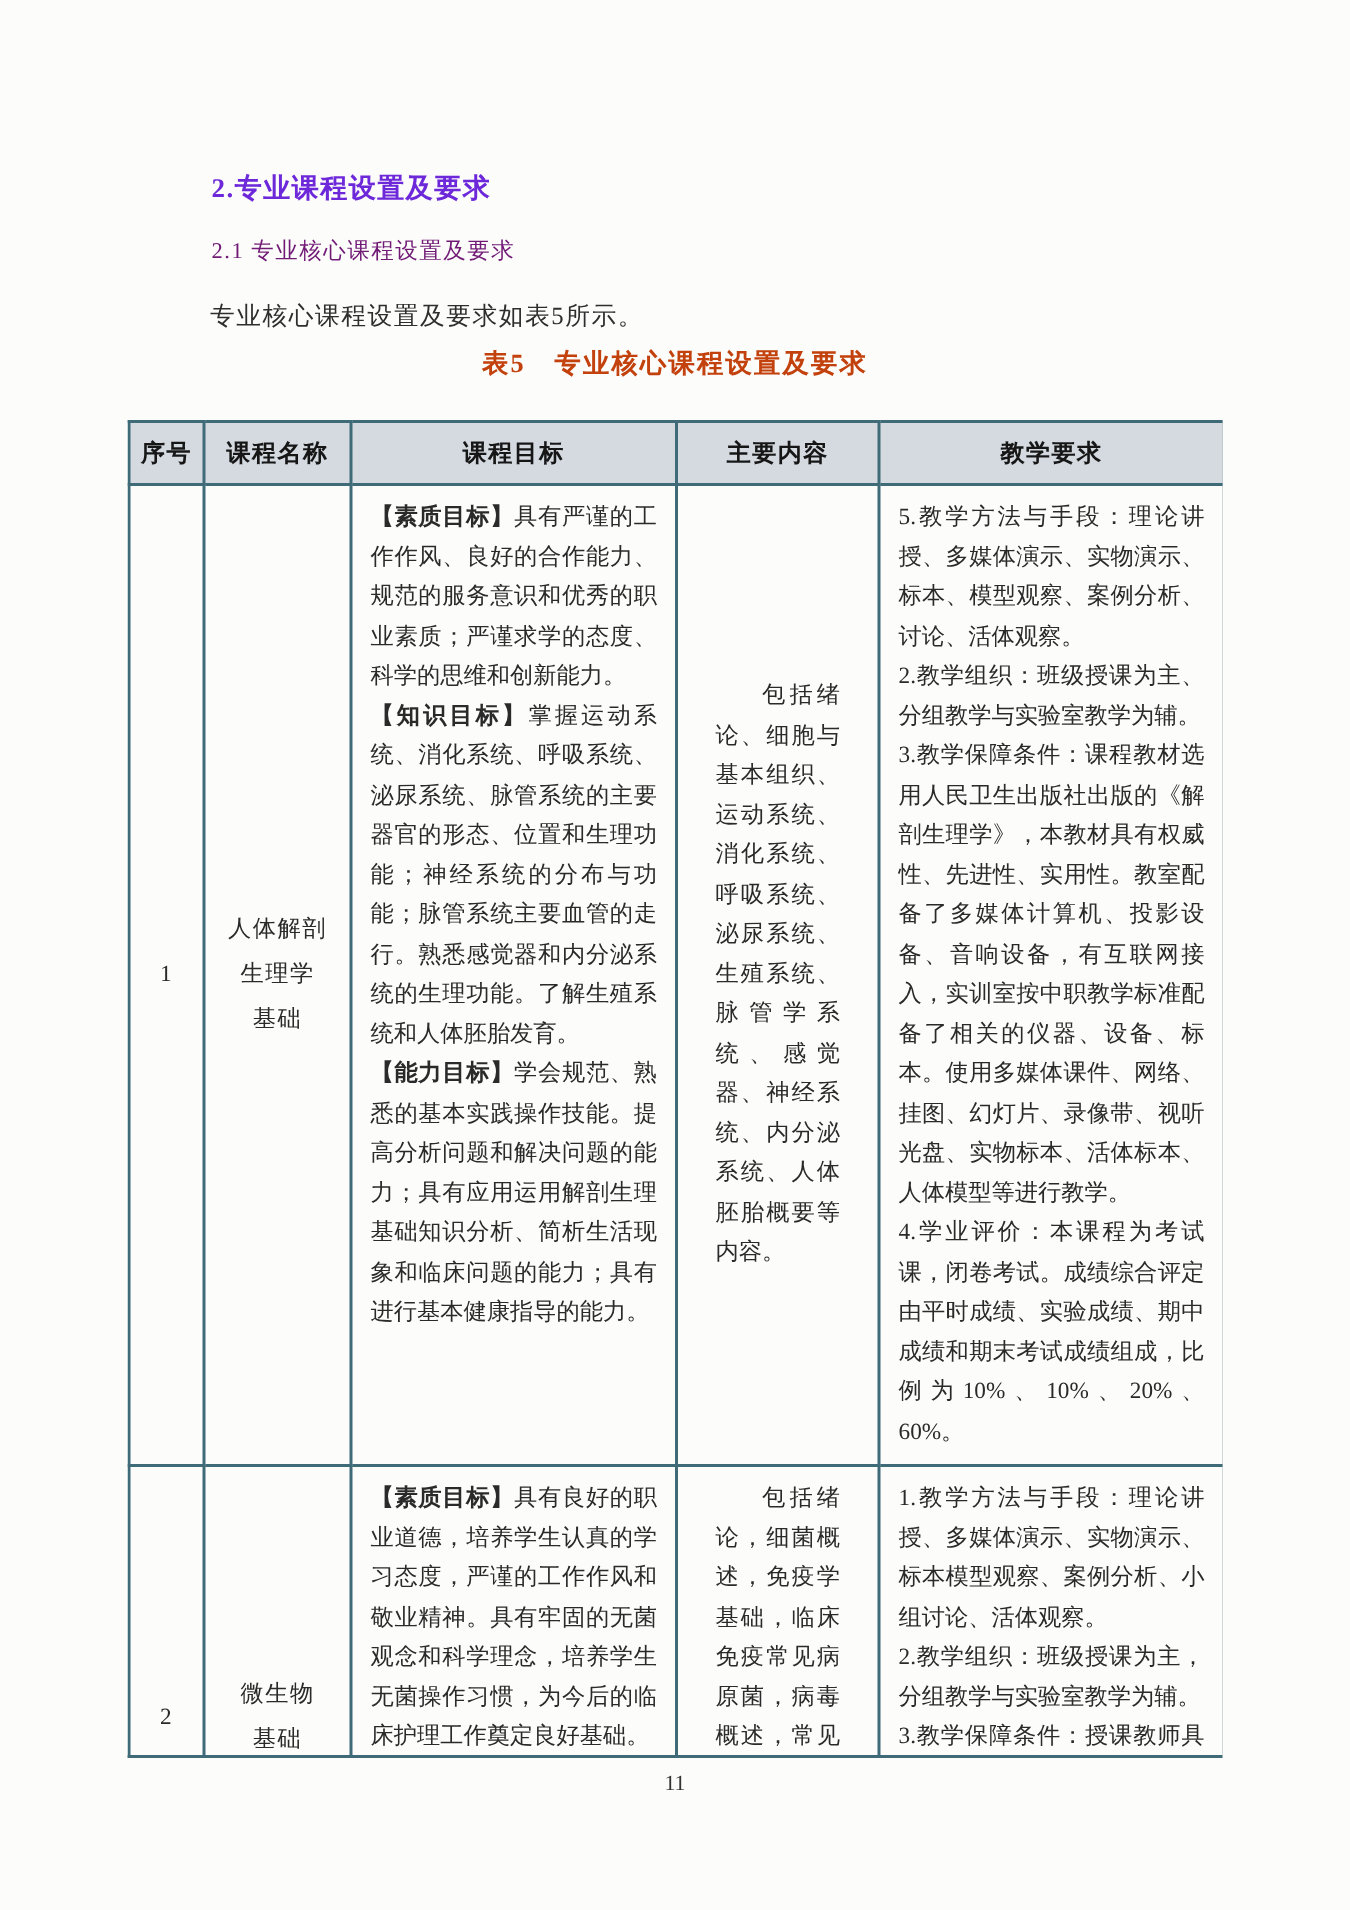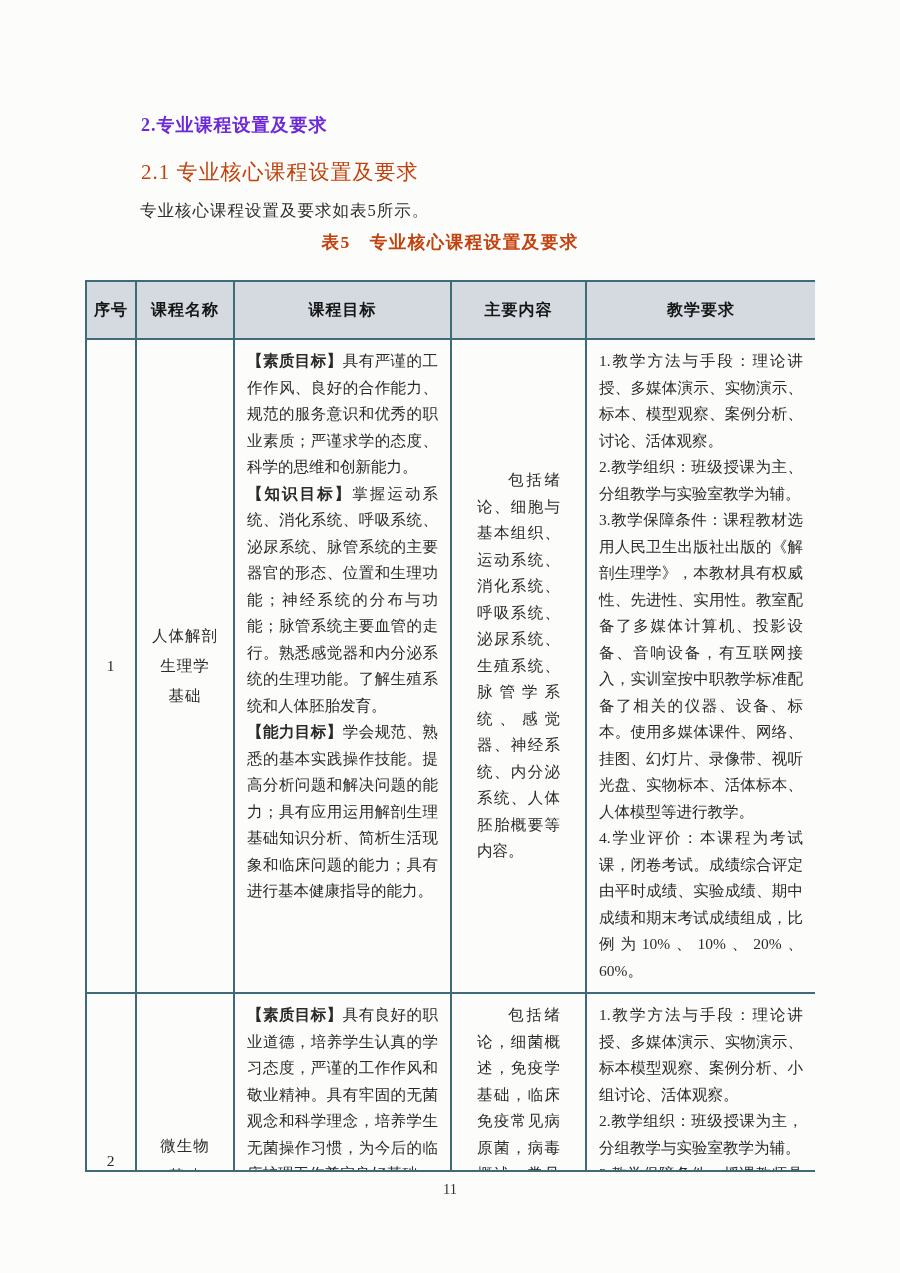--- a/index.html
+++ b/index.html
@@ -12,21 +12,21 @@
     position: relative;
   }
   .page { position: absolute; inset: 0; }
 
   .h1 {
     position: absolute; left: 141px; top: 113px;
     font-size: 18px; font-weight: bold; letter-spacing: 1px; color: #6d28d9;
   }
   .h2 {
     position: absolute; left: 141px; top: 158px;
-    font-size: 21px; letter-spacing: 1px; color: #c2410c;
+    font-size: 15px; letter-spacing: 1px; color: #701a75;
   }
   .intro {
     position: absolute; left: 140px; top: 200px;
     font-size: 16.5px; letter-spacing: 1px; color: #2e2e2e;
   }
   .caption {
     position: absolute; left: 85px; top: 230px; width: 730px;
     text-align: center; font-size: 17.5px; font-weight: bold;
     letter-spacing: 1.5px; color: #c2410c;
   }
@@ -39,21 +39,21 @@
   }
   table { width: 730px; border-collapse: collapse; table-layout: fixed; }
   col.c1 { width: 50px; }
   col.c2 { width: 98px; }
   col.c3 { width: 217px; }
   col.c4 { width: 135px; }
   col.c5 { width: 230px; }
 
   th, td { border: 2px solid #3f6b78; }
   th {
-    height: 58px; background: #d4dae0;
+    height: 42px; background: #d4dae0;
     font-size: 16px; font-weight: bold; letter-spacing: 1px;
     text-align: center; vertical-align: middle; color: #161616;
   }
   td {
     font-size: 15.5px; line-height: 26.5px;
     padding: 8px 12px; text-align: justify; vertical-align: top;
     color: #2a2a2a;
   }
   td.center-cell {
     text-align: center; vertical-align: middle; padding: 6px 4px;
@@ -107,21 +107,21 @@
             </td>
           <td>
               <p><b>【素质目标】</b>具有严谨的工作作风、良好的合作能力、规范的服务意识和优秀的职业素质；严谨求学的态度、科学的思维和创新能力。</p>
               <p><b>【知识目标】</b>掌握运动系统、消化系统、呼吸系统、泌尿系统、脉管系统的主要器官的形态、位置和生理功能；神经系统的分布与功能；脉管系统主要血管的走行。熟悉感觉器和内分泌系统的生理功能。了解生殖系统和人体胚胎发育。</p>
               <p><b>【能力目标】</b>学会规范、熟悉的基本实践操作技能。提高分析问题和解决问题的能力；具有应用运用解剖生理基础知识分析、简析生活现象和临床问题的能力；具有进行基本健康指导的能力。</p>
             </td>
           <td class="content-cell">
             <p>包括绪论、细胞与基本组织、运动系统、消化系统、呼吸系统、泌尿系统、生殖系统、脉管学系统、感觉器、神经系统、内分泌系统、人体胚胎概要等内容。</p>
           </td>
           <td>
-              <p>1.教学方法与手段：理论讲授、多媒体演示、实物演示、标本、模型观察、案例分析、讨论、活体观察。</p>
+              <p>5.教学方法与手段：理论讲授、多媒体演示、实物演示、标本、模型观察、案例分析、讨论、活体观察。</p>
               <p>2.教学组织：班级授课为主、分组教学与实验室教学为辅。</p>
               <p>3.教学保障条件：课程教材选用人民卫生出版社出版的《解剖生理学》，本教材具有权威性、先进性、实用性。教室配备了多媒体计算机、投影设备、音响设备，有互联网接入，实训室按中职教学标准配备了相关的仪器、设备、标本。使用多媒体课件、网络、挂图、幻灯片、录像带、视听光盘、实物标本、活体标本、人体模型等进行教学。</p>
               <p>4.学业评价：本课程为考试课，闭卷考试。成绩综合评定由平时成绩、实验成绩、期中成绩和期末考试成绩组成，比例为10%、10%、20%、60%。</p>
             </td>
         </tr>
         <tr class="row2">
           <td class="center-cell">2</td>
           <td class="center-cell">
               <div>微生物</div>
               <div>基础</div>

